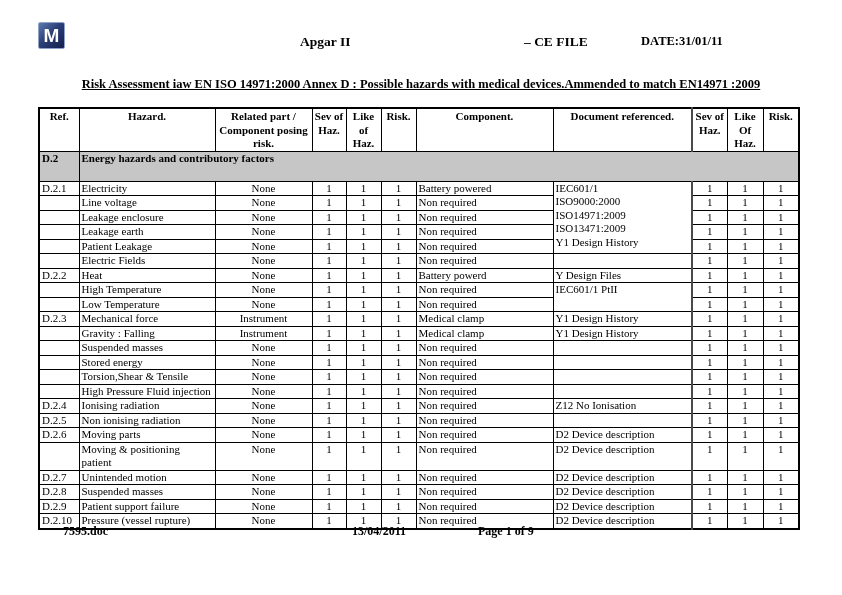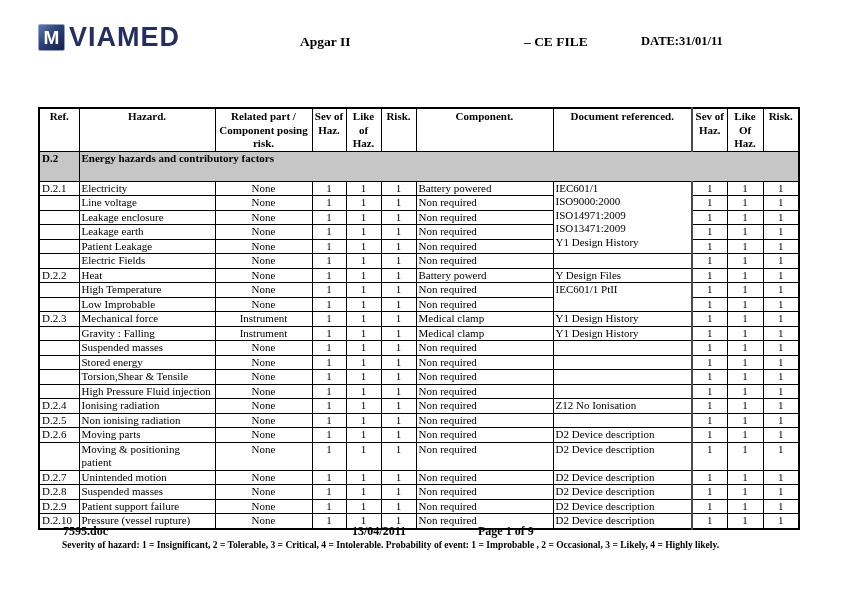--- a/index.html
+++ b/index.html
@@ -55,26 +55,26 @@
     font-weight:bold; font-size:9.5px; line-height:12px;
   }
 </style>
 </head>
 <body>
 
 <div class="page">
 
   <div class="logo">
     <div class="logo-mark">M</div>
-    <div class="brand">VIAMED</div>
   </div>
   <div class="hdr-doc-title">Apgar II</div>
   <div class="hdr-ce-file">– CE FILE</div>
   <div class="hdr-date">DATE:31/01/11</div>
 
+  <div class="doc-main-title">Risk Assessment iaw EN ISO 14971:2000 Annex D : Possible hazards with medical devices.Ammended to match EN14971 :2009</div>
 
   <table class="risk">
     <colgroup>
       <col style="width:40px">
         <col style="width:136px">
         <col style="width:97px">
       <col style="width:34px">
         <col style="width:35px">
         <col style="width:35px">
       <col style="width:137px">
@@ -202,21 +202,21 @@
           <td class="c">1</td>
           <td class="c">1</td>
           <td>Non required</td>
           <td rowspan="2" class="doc">IEC601/1  PtII</td>
           <td class="c thick-left">1</td>
           <td class="c">1</td>
           <td class="c">1</td>
         </tr>
         <tr>
           <td></td>
-          <td>Low Improbable</td>
+          <td>Low Temperature</td>
           <td class="c">None</td>
           <td class="c">1</td>
           <td class="c">1</td>
           <td class="c">1</td>
           <td>Non required</td>
           <td class="c thick-left">1</td>
           <td class="c">1</td>
           <td class="c">1</td>
         </tr>
         <tr>
@@ -403,16 +403,15 @@
         </tr>
       </tbody>
   </table>
 
   <div class="footer-line">
     <span class="footer-docname">7595.doc</span>
     <span class="footer-date">13/04/2011</span>
     <span class="footer-page">Page 1 of 9</span>
   </div>
   <div class="footnotes">
-    <div>Severity of hazard: 1 = Insignificant, 2 =  Tolerable, 3  = Critical, 4  =  Intolerable.  Probability of event: 1 = Improbable , 2 = Occasional, 3 = Likely, 4 = Highly likely.</div>
   </div>
 
 </div>
 
 </body></html>

